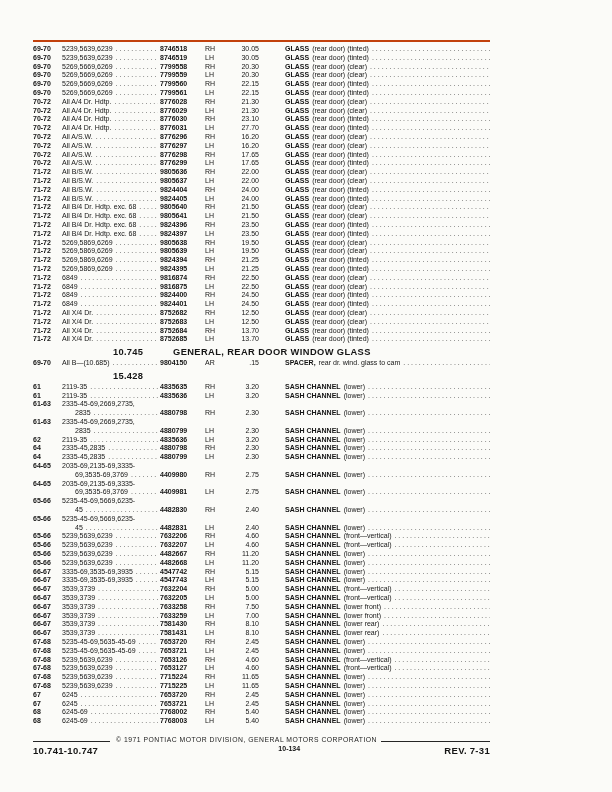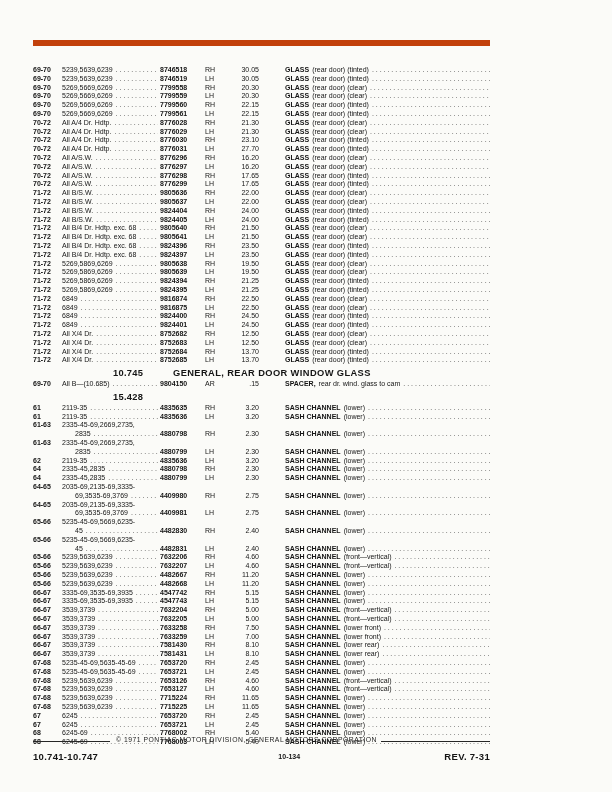--- a/index.html
+++ b/index.html
@@ -3,21 +3,21 @@
 <meta charset="utf-8">
 <style>
   html,body { margin:0; padding:0; background:#e8e8e6; }
   .page {
     position:relative; width:612px; height:792px; margin:0 auto;
     background:#fbfbf8; color:#151515; overflow:hidden;
     font-family:"Liberation Sans","DejaVu Sans",sans-serif;
   }
   .content {
     position:absolute; left:33px; top:40px; width:457px;
-    border-top:6px solid #c2410c; padding-top:20px;
+    border-top:2px solid #c2410c; padding-top:3px;
   }
   .trow { }
   .line { display:flex; align-items:baseline; height:8.8px; line-height:8.8px; font-size:7px; white-space:nowrap; }
   .c-year { flex:0 0 29px; font-weight:bold; overflow:hidden; }
   .c-model { flex:0 0 96px; display:flex; align-items:baseline; overflow:hidden; min-width:0; }
   .c-model-wide { flex:1 1 auto; overflow:hidden; }
   .mtext { white-space:nowrap; }
   .mtext.indent { padding-left:13px; }
   .leader { flex:1 1 auto; overflow:hidden; white-space:nowrap; min-width:0; color:#3a3a3a; }
   .leader::after { content:". . . . . . . . . . . . . . . . . . . . . . . . . . . . . . . . . . . . . . . . . . . . . . . . . . . . . ."; padding-left:3px; }
@@ -29,21 +29,21 @@
   .ddetail { margin-left:3px; }
   .sec-header { display:flex; align-items:baseline; height:13px; line-height:12px; margin-top:2px; font-weight:bold; font-size:9.3px; letter-spacing:0.3px; }
   .sec-num { margin-left:80px; flex:0 0 46px; }
   .sec-title { margin-left:14px; letter-spacing:0.4px; }
   .footer { position:absolute; left:33px; width:457px; top:735px; }
   .copyright-row { display:flex; align-items:flex-end; height:8px; font-size:6.8px; letter-spacing:0.5px; color:#222; }
   .hrule { border-bottom:1.4px solid #262626; margin-bottom:1px; }
   .hrule.left { flex:0 0 77px; }
   .hrule.right { flex:1 1 auto; }
   .copyright-text { padding:0 4px 0 6px; white-space:nowrap; }
-  .footer-labels { display:flex; justify-content:space-between; align-items:center; margin-top:8px; font-weight:bold; }
+  .footer-labels { display:flex; justify-content:space-between; align-items:flex-start; margin-top:2px; font-weight:bold; }
   .fl-left { font-size:9.5px; letter-spacing:0.3px; }
   .fl-center { font-size:7px; position:relative; left:18px; }
   .fl-right { font-size:9.5px; letter-spacing:0.3px; }
 </style>
 </head>
 <body>
 
 <div class="page">
   <div class="content">
       <div class="trow">

